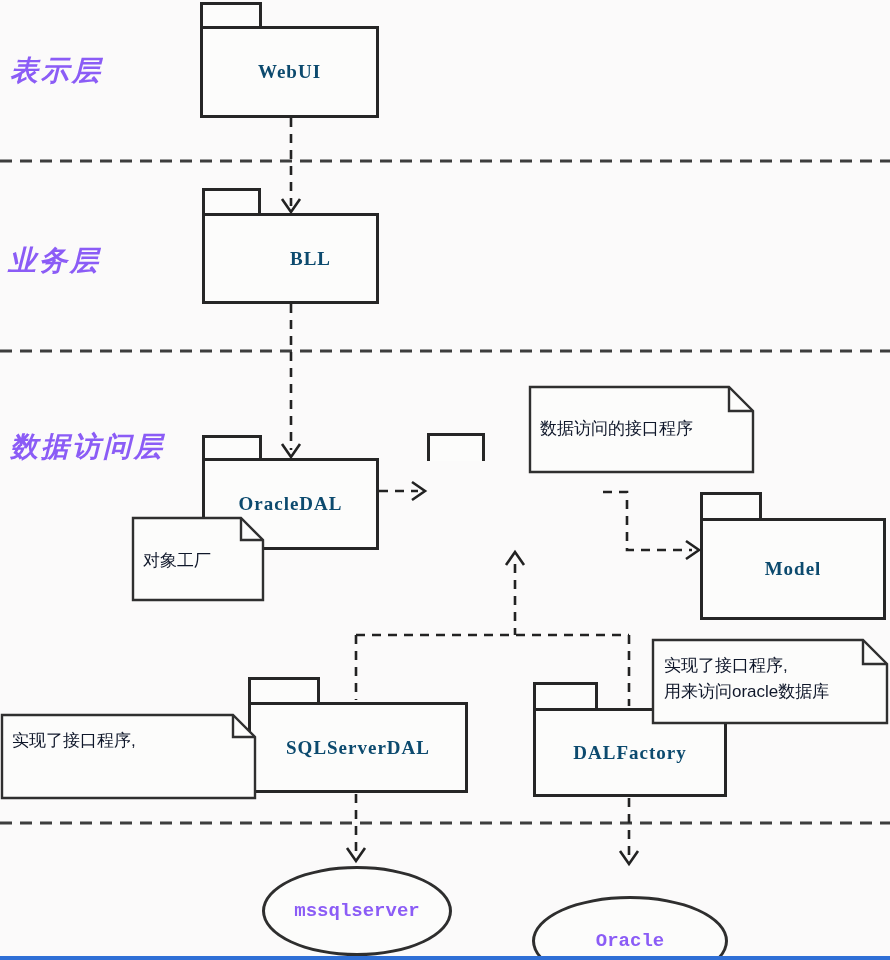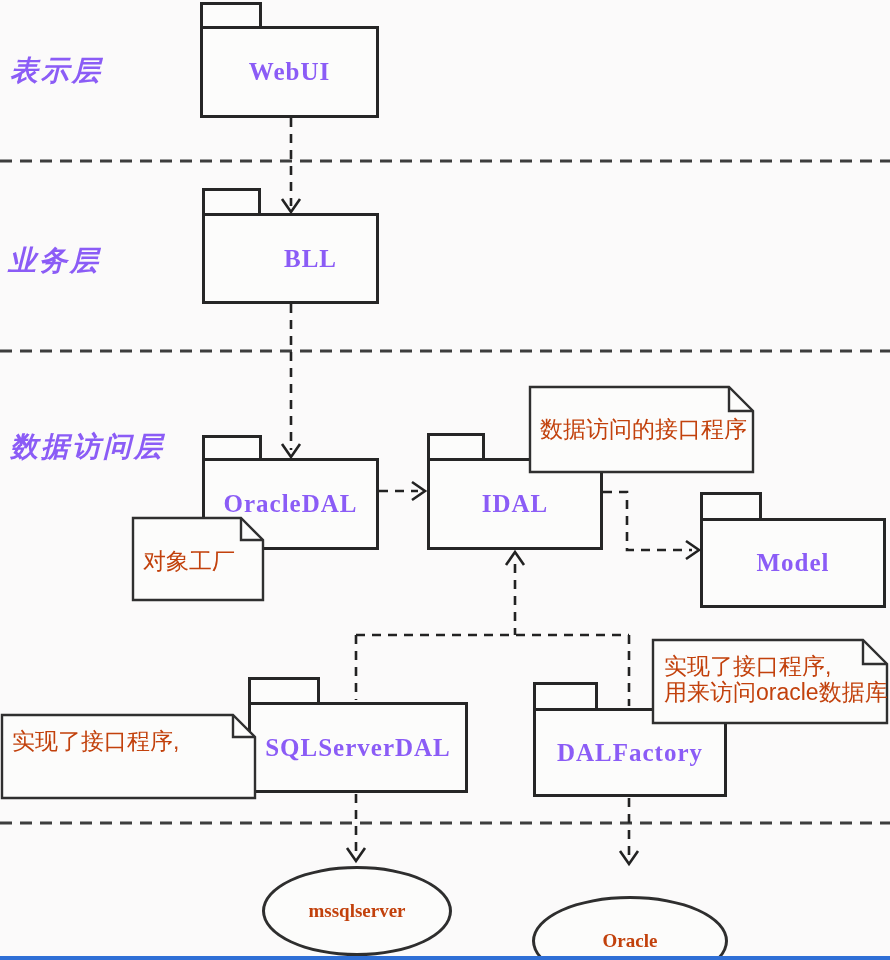--- a/index.html
+++ b/index.html
@@ -25,44 +25,44 @@
     border:3px solid #262626; border-bottom:none;
     background:#fcfcfb;
   }
   .pkg-body {
     position:absolute; z-index:1; box-sizing:border-box;
     border:3px solid #262626; background:#fcfcfb;
     display:flex; align-items:center; justify-content:center;
   }
   .pkg-label {
     font-family:"Liberation Serif", serif;
-    font-weight:bold; font-size:25px; letter-spacing:1px; color:#8b5cf6;
+    font-weight:bold; font-size:19px; letter-spacing:1px; color:#0c4a6e;
   }
 
   
   svg.overlay { position:absolute; left:0; top:0; z-index:2; pointer-events:none; }
 
   
   .note-text {
     position:absolute; z-index:3;
     font-family:"Liberation Sans", sans-serif;
-    font-size:23px; line-height:26px; color:#c2410c;
+    font-size:17px; line-height:26px; color:#0f172a;
     white-space:nowrap;
   }
 
   
   .db-ellipse {
     position:absolute; z-index:1; box-sizing:border-box;
     border:3px solid #2e2e2e; border-radius:50%;
     background:#fcfcfb;
     display:flex; align-items:center; justify-content:center;
   }
   .db-label {
-    font-family:Liberation Serif, serif;
-    font-weight:bold; font-size:19px; color:#c2410c;
+    font-family:Liberation Mono, monospace;
+    font-weight:bold; font-size:19px; color:#8b5cf6;
   }
 
   .bottom-bar { position:absolute; z-index:4; left:0; top:956px; width:890px; height:4px; background:#2f6fd6; }
 </style>
 </head>
 <body>
 
 <div class="stage">
 
   <div class="layer-label" style="left:10px; top:52px;">表示层</div>
@@ -78,26 +78,23 @@
   <div class="pkg-body" style="left:202px; top:213px; width:177px; height:91px;padding-left:40px;">
     <span class="pkg-label">BLL</span>
   </div>
 
   <div class="pkg-tab" style="left:202px; top:435px; width:60px; height:26px;"></div>
   <div class="pkg-body" style="left:202px; top:458px; width:177px; height:92px;">
     <span class="pkg-label">OracleDAL</span>
   </div>
 
   <div class="pkg-tab" style="left:427px; top:433px; width:58px; height:28px;"></div>
-  <div class="pkg-body" style="left:427px; top:458px; width:176px; height:92px;">
-    <span class="pkg-label">IDAL</span>
-  </div>
 
   <div class="pkg-tab" style="left:700px; top:492px; width:62px; height:29px;"></div>
-  <div class="pkg-body" style="left:700px; top:518px; width:186px; height:90px;">
+  <div class="pkg-body" style="left:700px; top:518px; width:186px; height:102px;">
     <span class="pkg-label">Model</span>
   </div>
 
   <div class="pkg-tab" style="left:248px; top:677px; width:72px; height:28px;"></div>
   <div class="pkg-body" style="left:248px; top:702px; width:220px; height:91px;align-items:center;">
     <span class="pkg-label">SQLServerDAL</span>
   </div>
 
   <div class="pkg-tab" style="left:533px; top:682px; width:65px; height:29px;"></div>
   <div class="pkg-body" style="left:533px; top:708px; width:194px; height:89px;">

